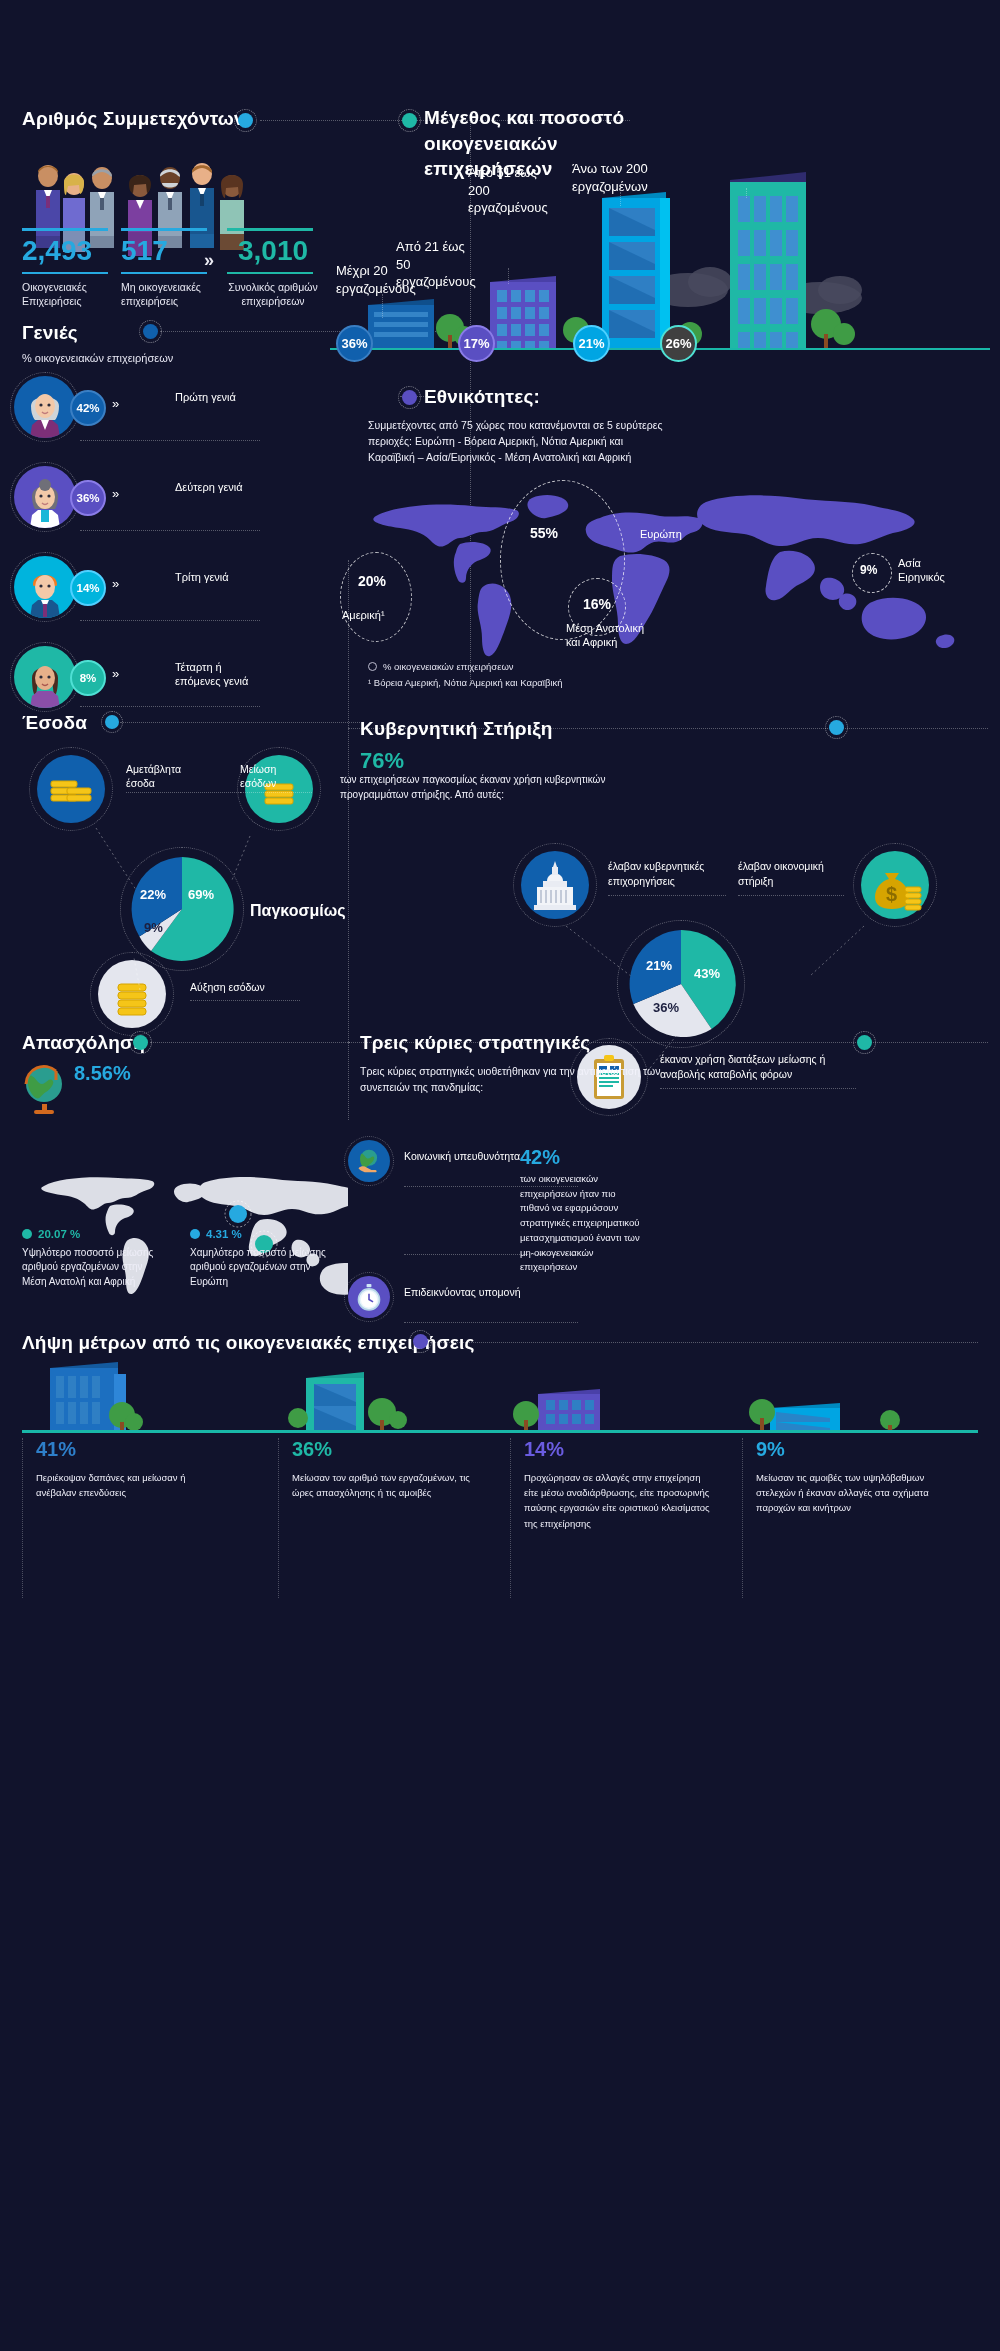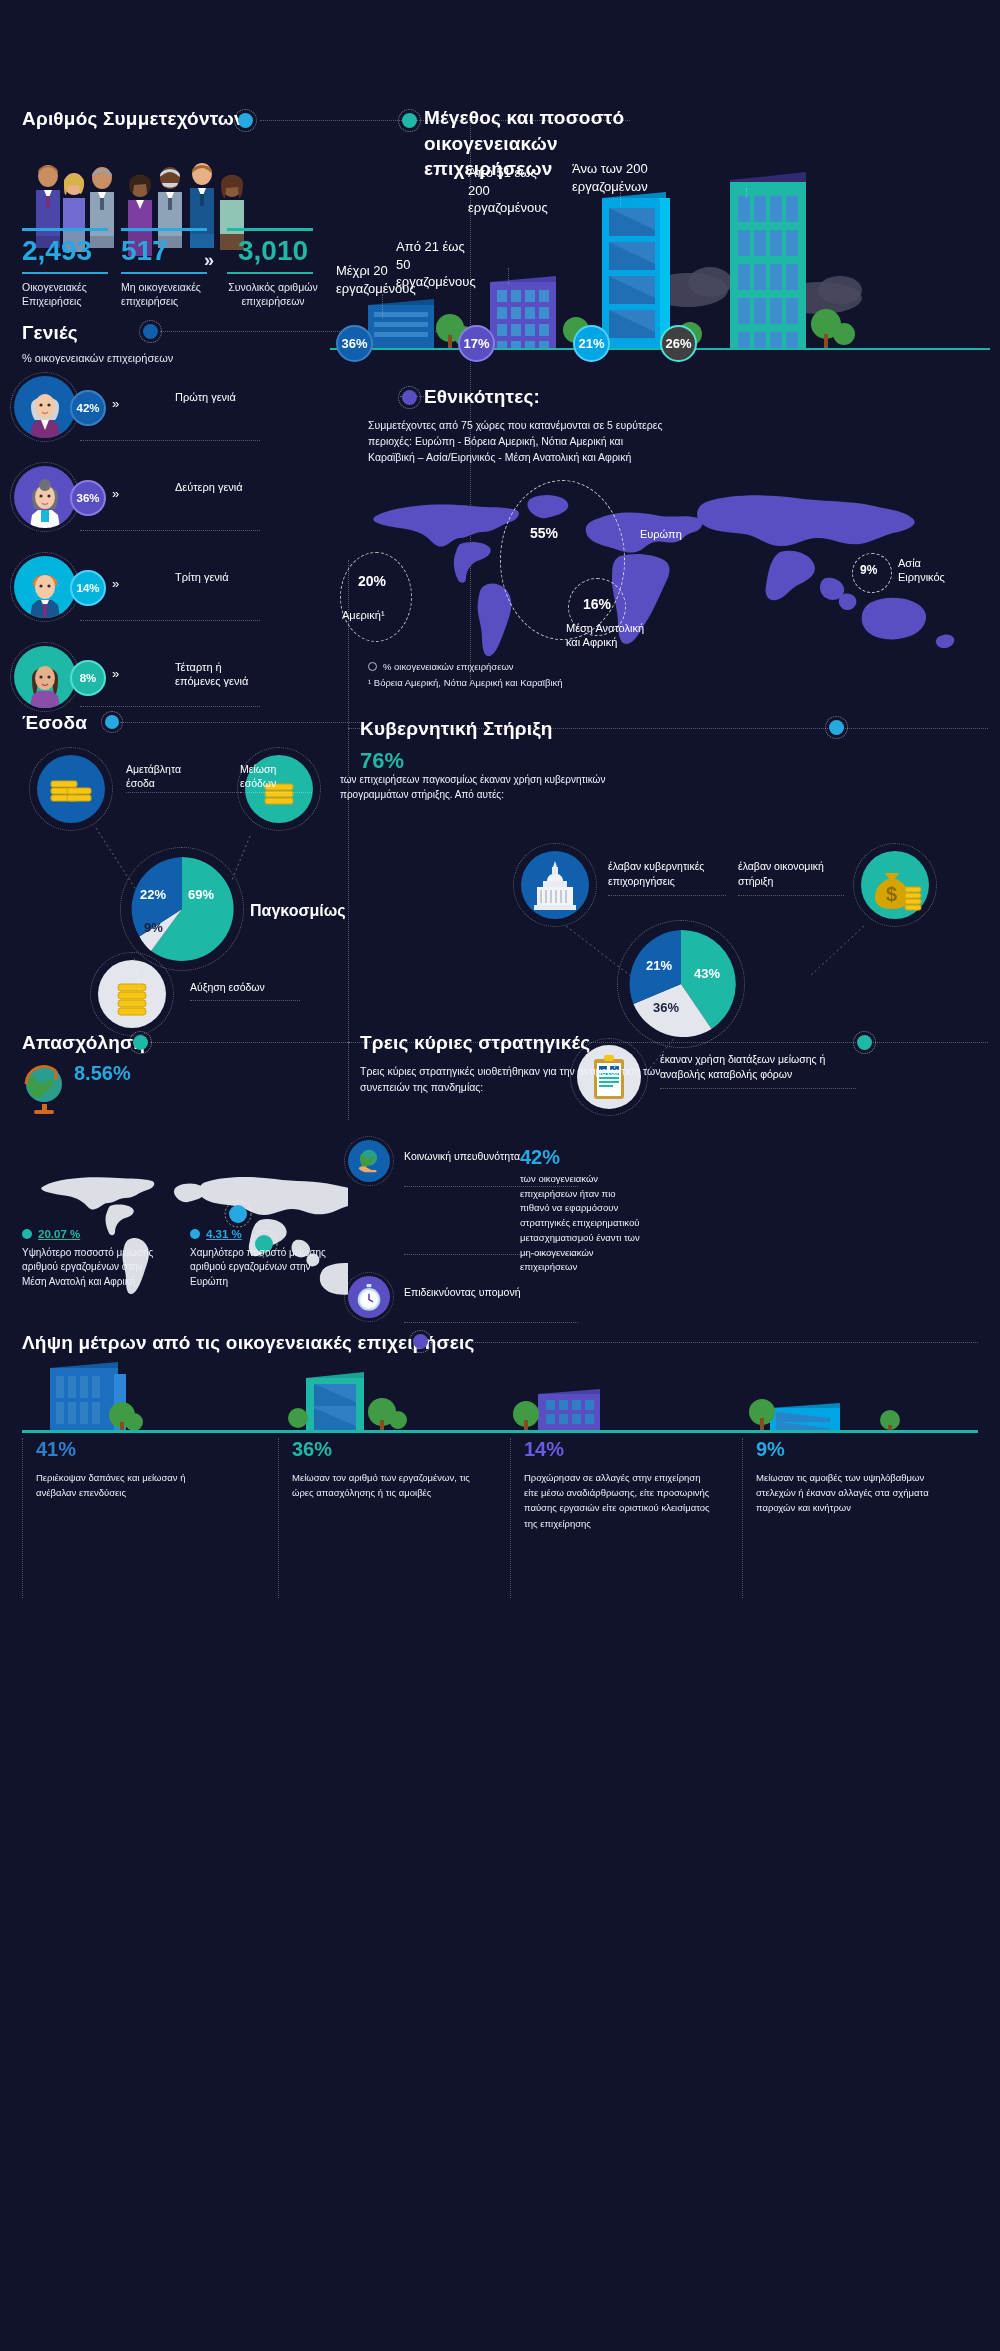--- a/index.html
+++ b/index.html
@@ -75,21 +75,21 @@
   .h-gov{position:absolute;left:360px;top:718px;font-size:19px;}
   .gov76{position:absolute;left:360px;top:748px;font-size:22px;font-weight:bold;color:#1fb8a6;}
   .gov-body{position:absolute;left:340px;top:772px;width:326px;font-size:10px;line-height:1.5;color:#f2f2fb;}
   .govlbl{position:absolute;font-size:10.5px;line-height:1.4;color:#fff;}
 
   
   .h-emp{position:absolute;left:22px;top:1032px;font-size:19px;}
   .emp856{position:absolute;left:74px;top:1062px;font-size:20px;font-weight:bold;color:#26a9e0;}
   .emp-body{position:absolute;left:74px;top:1085px;width:250px;font-size:9.5px;line-height:1.5;color:#f0f0fa;}
   .empstat{position:absolute;font-size:10px;line-height:1.45;color:#eeeef8;width:140px;}
-  .empstat b{font-size:11.5px;text-decoration:underline;}
+  .empstat b{font-size:11.5px;}
 
   
   .h-str{position:absolute;left:360px;top:1032px;font-size:19px;}
   .str-body{position:absolute;left:360px;top:1064px;width:320px;font-size:10.5px;line-height:1.5;color:#f2f2fb;}
   .str-item{position:absolute;left:348px;width:240px;height:48px;}
   .str-ico{position:absolute;left:0;top:0;width:42px;height:42px;border-radius:50%;
            display:flex;align-items:center;justify-content:center;font-size:19px;}
   .str-ico-ring{position:absolute;left:-4px;top:-4px;width:50px;height:50px;border-radius:50%;
                 border:1px dotted rgba(255,255,255,.30);}
   .str-lbl{position:absolute;left:56px;top:10px;font-size:10.5px;line-height:1.3;color:#fff;width:170px;}

